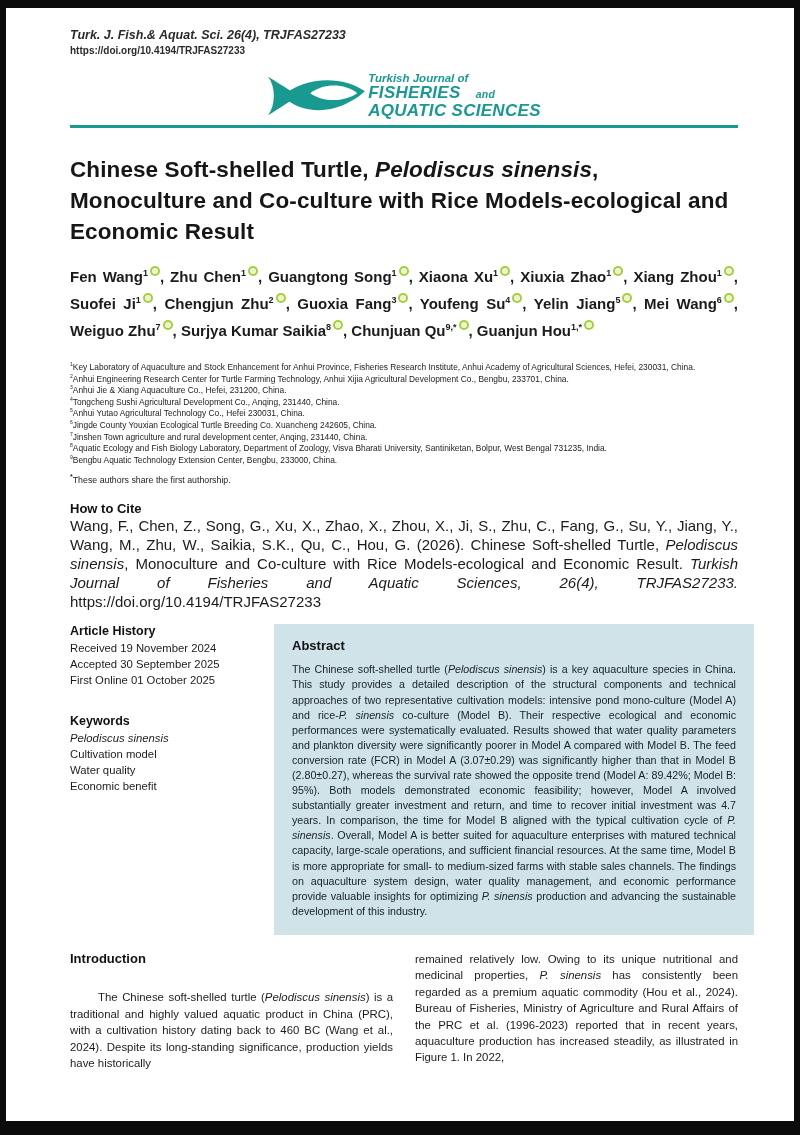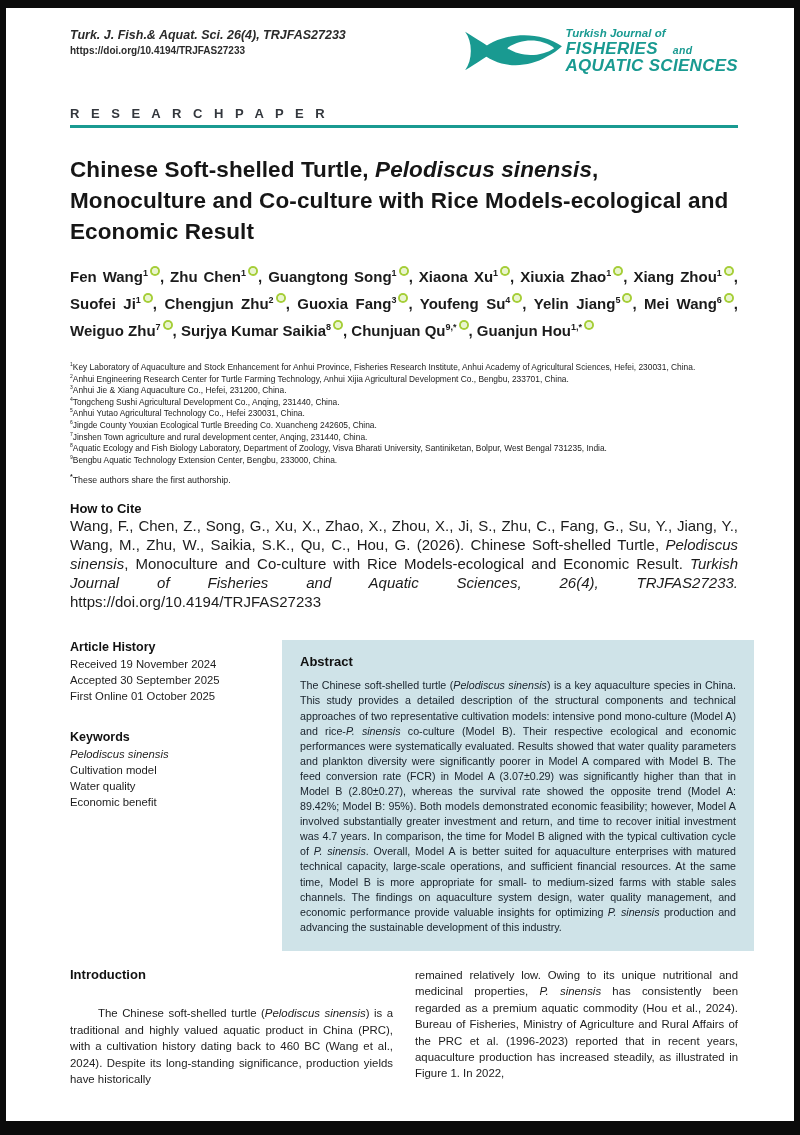--- a/index.html
+++ b/index.html
@@ -21,24 +21,25 @@
     top:8px;left:6px;right:6px;bottom:14px;
     background:#ffffff;
     padding:20px 56px 0 64px;
     overflow:hidden;
   }
   sup{font-size:0.6em;vertical-align:super;line-height:0;}
   i{font-style:italic;}
 
   
   .masthead{
-    display:flex;justify-content:space-between;align-items:flex-start;
+    display:flex;justify-content:space-between;align-items:center;
     border-bottom:3px solid var(--teal);
     padding-bottom:4px;
     min-height:100px;
+    flex-direction:column;
   }
   .masthead-left{display:flex;flex-direction:column;justify-content:space-between;align-self:stretch;}
   .journal-ref{font-style:italic;font-weight:bold;font-size:12.5px;color:#2b2b2b;}
   .doi-line{font-weight:bold;font-size:10px;color:#2b2b2b;margin-top:3px;}
   .section-label{font-weight:bold;font-size:13px;letter-spacing:4px;color:#33373d;margin-top:34px;}
   .logo{display:flex;align-items:center;gap:1px;padding-bottom:2px;}
   .logo svg{display:block;}
   .logo-text{line-height:1.02;color:var(--teal);font-style:italic;}
   .logo-tagline{font-size:11.5px;font-weight:bold;}
   .logo-name{font-size:17px;font-weight:bold;letter-spacing:0.3px;}
@@ -64,21 +65,21 @@
   
   .affiliations{margin-top:18px;font-size:8.4px;line-height:11.6px;color:#1c1c1c;}
   .authorship-note{margin-top:9px;font-size:8.8px;color:#1c1c1c;}
   .authorship-note sup{font-weight:bold;font-size:0.8em;}
 
   
   .cite-heading{margin-top:16px;font-size:13px;font-weight:bold;color:#111;}
   .cite-text{font-size:15px;line-height:19px;color:#1c1c1c;text-align:justify;}
 
   
-  .main-row{display:flex;gap:16px;margin-top:29px;margin-right:-16px;}
+  .main-row{display:flex;gap:8px;margin-top:13px;margin-right:-16px;}
   .side-col{flex:0 0 196px;}
   .side-group{margin-bottom:26px;}
   .group-heading{font-size:12.5px;font-weight:bold;color:#111;margin-bottom:2px;}
   .group-lines,.group-line{font-size:11.3px;line-height:16px;color:#1d1d1d;}
   .abstract-box{
     flex:1;
     background:var(--abstract-bg);
     padding:14px 18px 16px 18px;
   }
   .abstract-heading{font-size:13px;font-weight:bold;color:#111;}
@@ -103,21 +104,20 @@
 <body>
 
 <div class="page">
 
   <div class="masthead">
     <div class="masthead-left">
       <div>
         <div class="journal-ref">Turk. J. Fish.&amp; Aquat. Sci. 26(4), TRJFAS27233</div>
         <div class="doi-line">https://doi.org/10.4194/TRJFAS27233</div>
       </div>
-      <div class="section-label">R E S E A R C H   P A P E R</div>
     </div>
     <div class="logo">
       <span>
         <svg width="100" height="46" viewBox="0 0 104 48">
           <path d="M1 4 C 14 12, 24 18, 31 24 C 24 30, 14 36, 1 44 C 9 34, 9 14, 1 4 Z" fill="#199a91"></path>
           <path d="M16 24 C 38 4, 78 2, 102 19 C 98 23, 92 27, 86 30 C 64 43, 34 42, 16 24 Z" fill="#199a91"></path>
           <path d="M45 21 C 60 10, 81 11, 94 21 C 81 30, 59 31, 45 21 Z" fill="#ffffff"></path>
         </svg>
       </span>
       <div class="logo-text">

